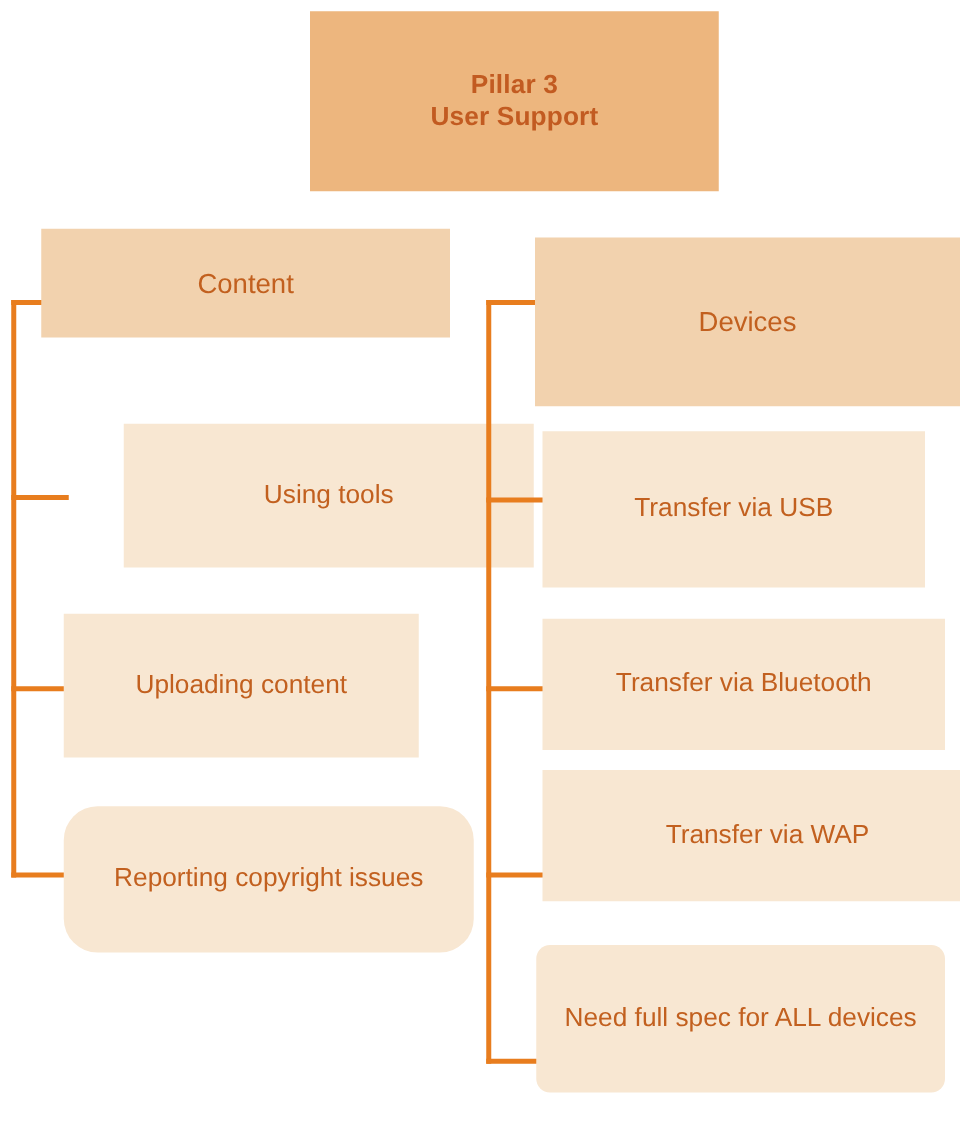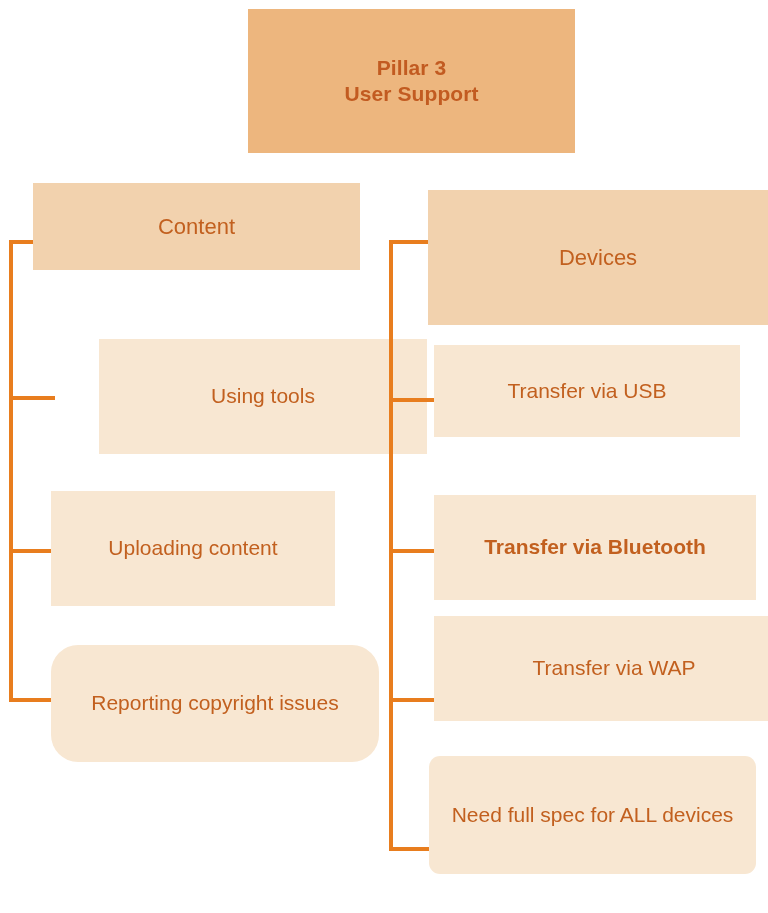--- a/index.html
+++ b/index.html
@@ -115,25 +115,25 @@
     <div class="conn h" style="left:389px; top:398px; width:48px;"></div>
     <div class="conn h" style="left:389px; top:549px; width:48px;"></div>
     <div class="conn h" style="left:389px; top:698px; width:48px;"></div>
     <div class="conn h" style="left:389px; top:847px; width:48px;"></div>
   </div>
 
   <div class="node level1" style="left:428px; top:190px; width:340px; height:135px;">
     <span>Devices</span>
   </div>
 
-  <div class="node level2" style="left:434px; top:345px; width:306px; height:92px;">
+  <div class="node level2" style="left:434px; top:345px; width:306px; height:125px;">
     <span>Transfer via USB</span>
   </div>
 
-  <div class="node level2" style="left:434px; top:495px; width:322px; height:105px;font-weight:bold;">
+  <div class="node level2" style="left:434px; top:495px; width:322px; height:105px;">
     <span>Transfer via Bluetooth</span>
   </div>
 
   <div class="node level2" style="left:434px; top:616px; width:360px; height:105px;text-align:right;">
     <span>Transfer via WAP</span>
   </div>
 
   <div class="node level2" style="left:429px; top:756px; width:327px; height:118px;border-radius:11px;">
     <span>Need full spec for ALL devices</span>
   </div>

